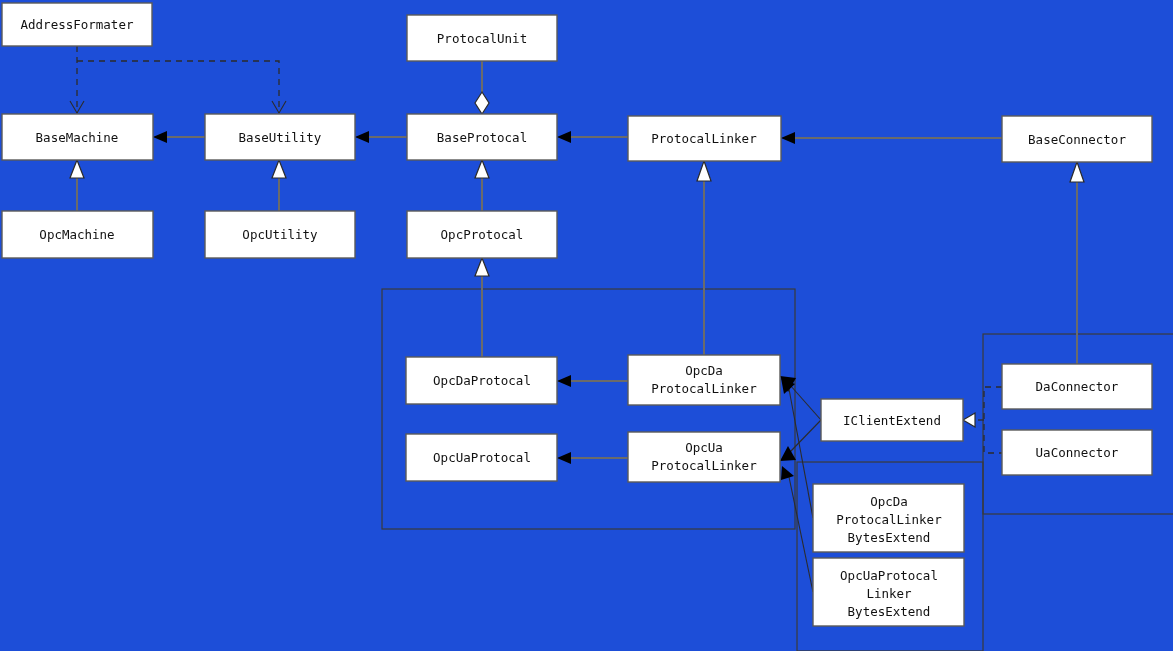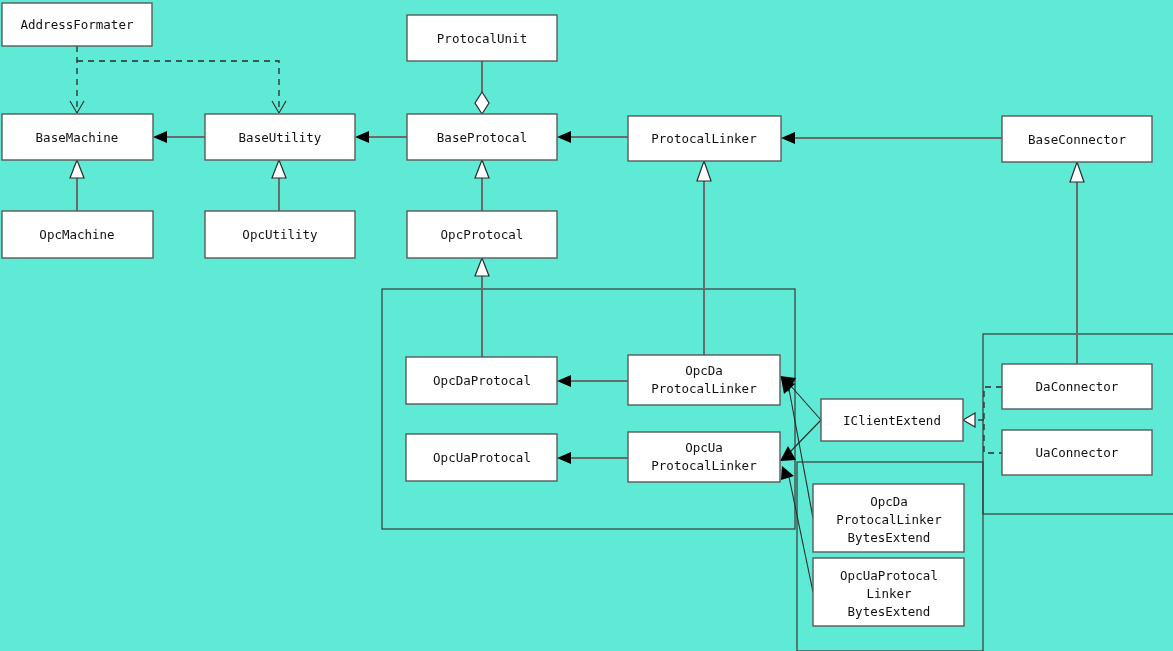--- a/index.html
+++ b/index.html
@@ -1,20 +1,20 @@
 <!DOCTYPE html>
 <html><head>
 <meta charset="utf-8">
 <style>
   html,body{margin:0;padding:0;background:#ffffff;}
   body{
     font-family:"DejaVu Sans Mono","Liberation Mono",monospace;
     width:1173px;height:651px;overflow:hidden;
   }
-  #diagram-root{position:relative;width:1173px;height:651px;background:#5eead4;}
+  #diagram-root{position:relative;width:1173px;height:651px;background:#1d4ed8;}
   svg#uml{position:absolute;left:0;top:0;width:1173px;height:651px;display:block;}
   .cls-box{fill:#ffffff;stroke:#5a5a5a;stroke-width:1.4;}
   .grp-box{fill:none;stroke:#3a3a3a;stroke-width:1.2;}
   .cls-label{
     font-family:"DejaVu Sans Mono","Liberation Mono",monospace;
     font-size:12.5px;fill:#111111;text-anchor:middle;
     dominant-baseline:middle;white-space:pre;
   }
   .edge{stroke:#6b6b6b;stroke-width:2;fill:none;}
   .edge-thin{stroke:#2b2b2b;stroke-width:1.1;fill:none;}

